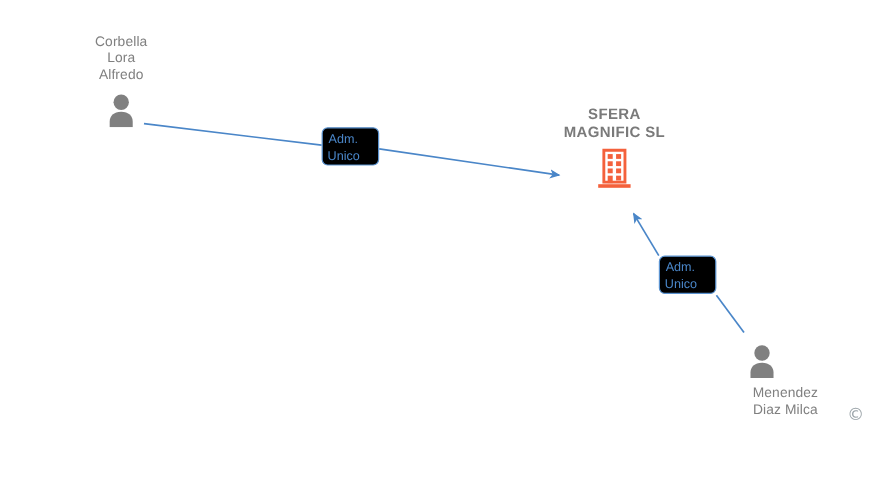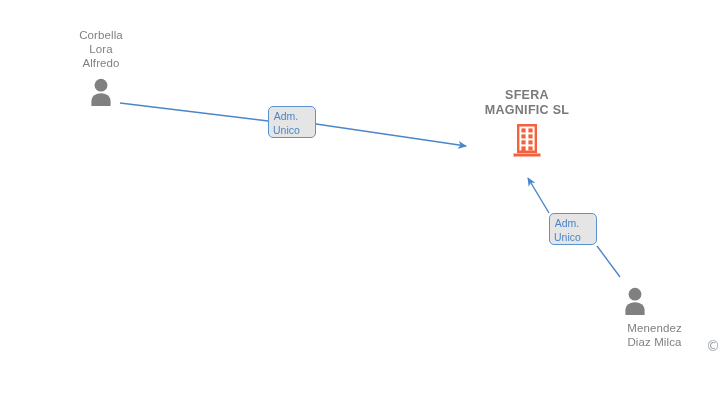--- a/index.html
+++ b/index.html
@@ -61,21 +61,21 @@
     width: 32px;
     height: 34px;
     display: block;
   }
   .building-icon .fill { fill: #f4613c; }
 
   
   .rel-box {
     position: absolute;
     box-sizing: border-box;
-    background: #e5e5e5;
+    background: #000000;
     border: 1.4px solid #5b93d0;
     border-radius: 5px;
     color: #4a86c8;
     font-size: 10.5px;
     line-height: 13.5px;
     text-align: center;
     padding: 3px 16px 2px 4px;
     white-space: pre-line;
     z-index: 5;
   }
@@ -136,21 +136,21 @@
   <div class="node" style="left:26px; top:28px;">
     <div class="node-label">Corbella
 Lora
 Alfredo</div>
     <svg class="person-icon" viewBox="0 0 30 30" xmlns="http://www.w3.org/2000/svg" style="margin-top:6px;">
       <circle class="fill" cx="15" cy="9.2" r="6.4"></circle>
       <path class="fill" d="M15 17.2c-6.2 0-9.6 3.6-9.6 8.2v4.6h19.2v-4.6c0-4.6-3.4-8.2-9.6-8.2z"></path>
     </svg>
   </div>
 
-  <div class="node" style="left:452px; top:88px;">
+  <div class="node" style="left:437px; top:88px;">
     <div class="node-label company">SFERA
 MAGNIFIC  SL</div>
     <svg class="building-icon" viewBox="0 0 32 34" xmlns="http://www.w3.org/2000/svg" style="margin-top:5px;">
 
       <path class="fill" d="M6 1 h20 v29 h-20 z
                             M8.4 3.4 v24.2 h15.2 v-24.2 z" fill-rule="evenodd"></path>
 
       <rect class="fill" x="10.4" y="5.4" width="4.2" height="4"></rect>
       <rect class="fill" x="17.4" y="5.4" width="4.2" height="4"></rect>
       <rect class="fill" x="10.4" y="11.4" width="4.2" height="4"></rect>

